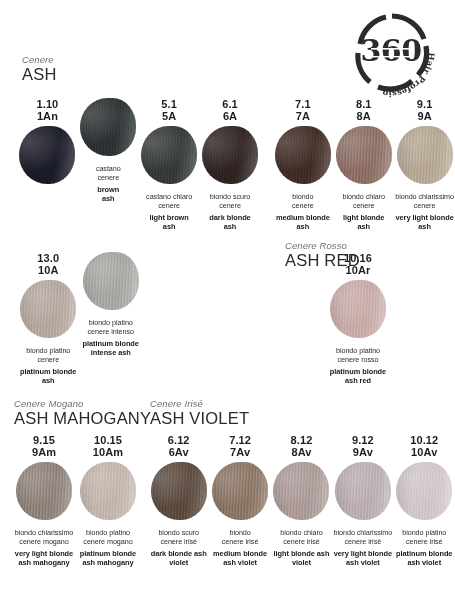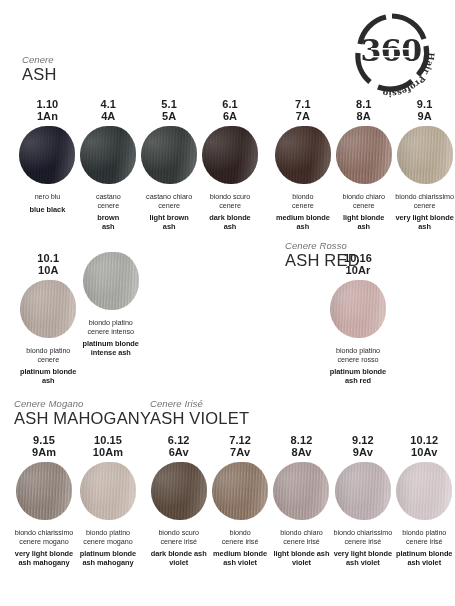--- a/index.html
+++ b/index.html
@@ -172,30 +172,22 @@
       <div class="cell" style="width: 62.5px;">
         <div class="codes">
           <span class="code-a">1.10</span>
           <span class="code-b">1An</span>
         </div>
         <div class="disc-wrap">
           <div class="disc" style="background: rgb(25, 26, 38);">
             <div class="tail" style="background: linear-gradient(90deg, rgb(32, 33, 46), rgba(255, 255, 255, 0));"></div>
           </div>
         </div>
-        <div class="names">
-          <div class="it-name">nero blu</div>
-          <div class="en-name">blue black</div>
-        </div>
-      </div>
-      <div class="cell" style="width: 62.5px;">
-        <div class="codes">
-          <span class="code-a">4.1</span>
-          <span class="code-b">4A</span>
-        </div>
+      </div>
+      <div class="cell" style="width: 62.5px;">
         <div class="disc-wrap">
           <div class="disc" style="background: rgb(43, 49, 50);">
             <div class="tail" style="background: linear-gradient(90deg, rgb(51, 58, 59), rgba(255, 255, 255, 0));"></div>
           </div>
         </div>
         <div class="names">
           <div class="it-name">castano
 cenere</div>
           <div class="en-name">brown
 ash</div>
@@ -284,21 +276,21 @@
 cenere</div>
           <div class="en-name">very light blonde
 ash</div>
         </div>
       </div>
     </div>
 
   <div class="row" id="row-platinum" style="left:17px; top:252px; width:125px;">
       <div class="cell" style="width: 62.5px;">
         <div class="codes">
-          <span class="code-a">10.1</span>
+          <span class="code-a">13.0</span>
           <span class="code-b">10A</span>
         </div>
         <div class="disc-wrap">
           <div class="disc" style="background: rgb(180, 166, 158);">
             <div class="tail" style="background: linear-gradient(90deg, rgb(195, 182, 174), rgba(255, 255, 255, 0));"></div>
           </div>
         </div>
         <div class="names">
           <div class="it-name">biondo platino
 cenere</div>

